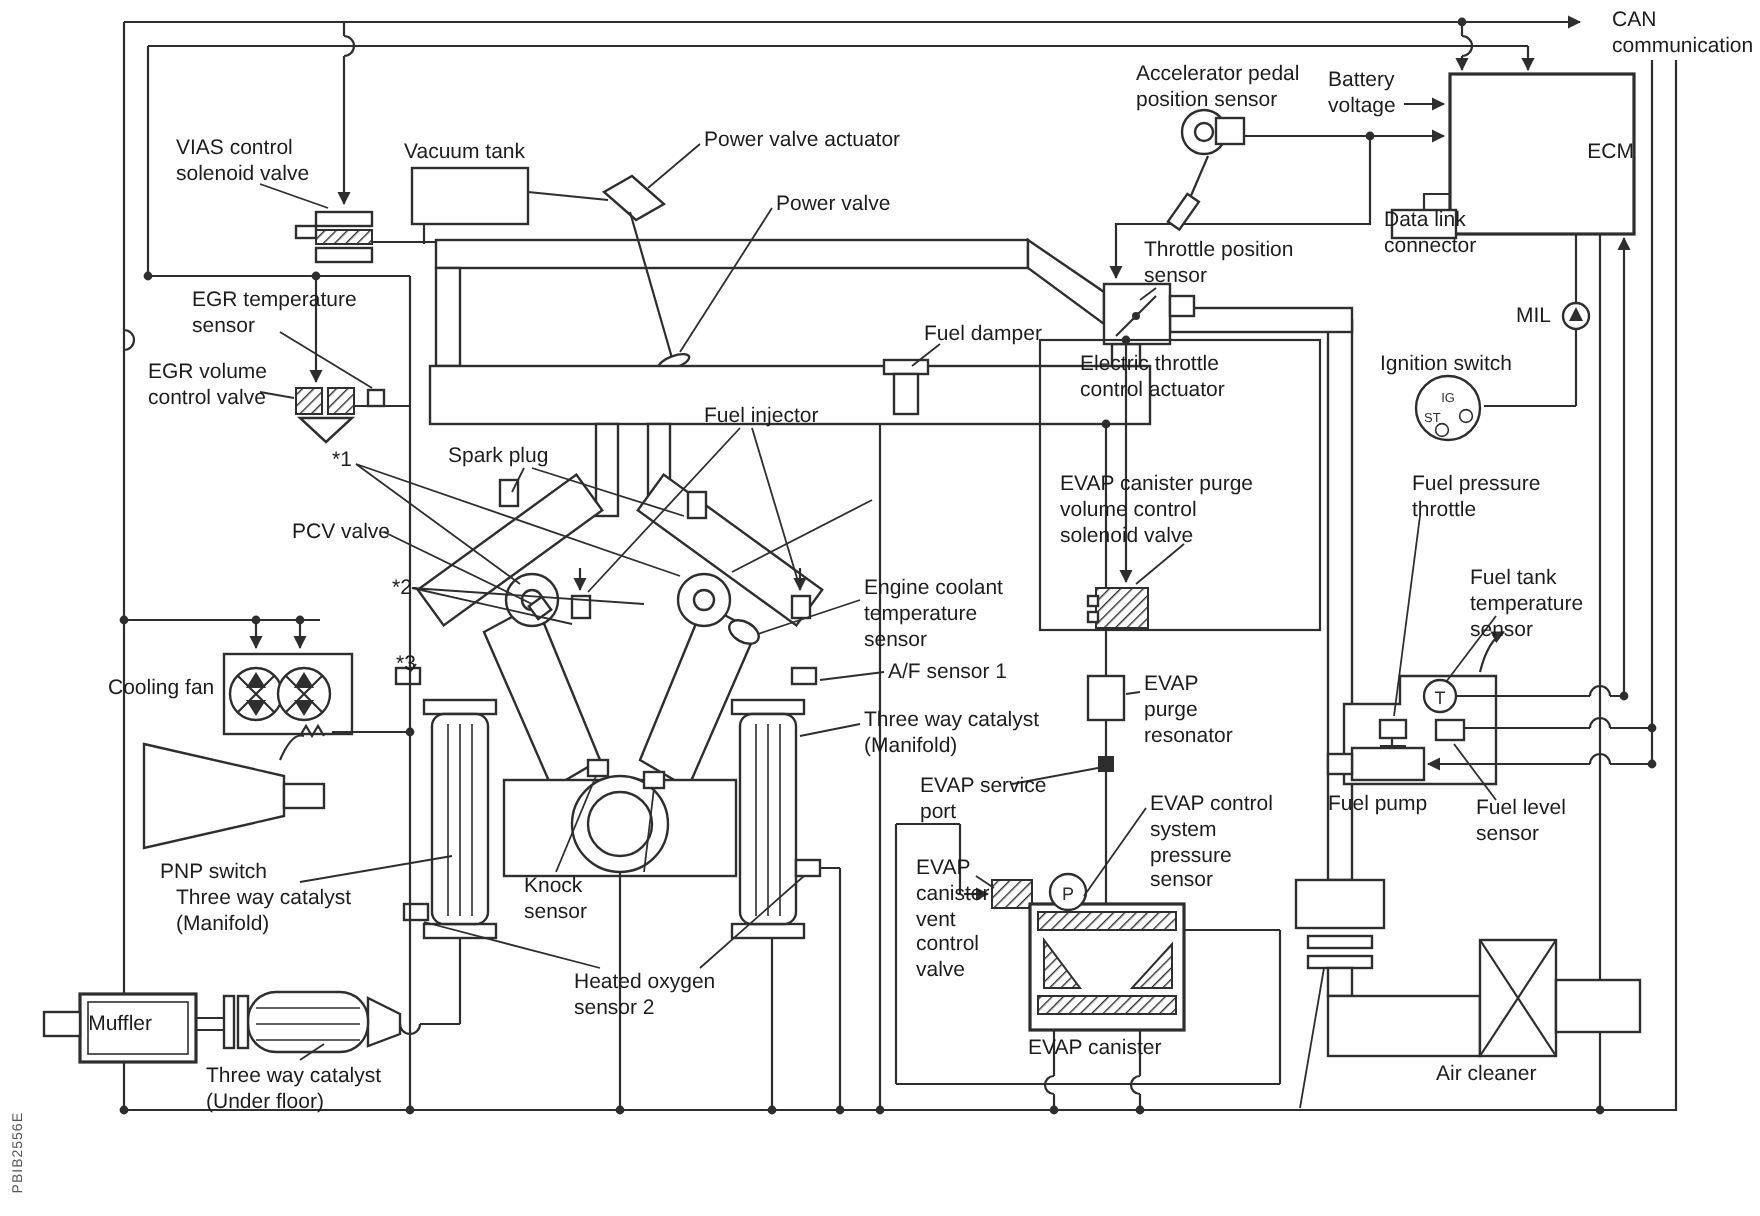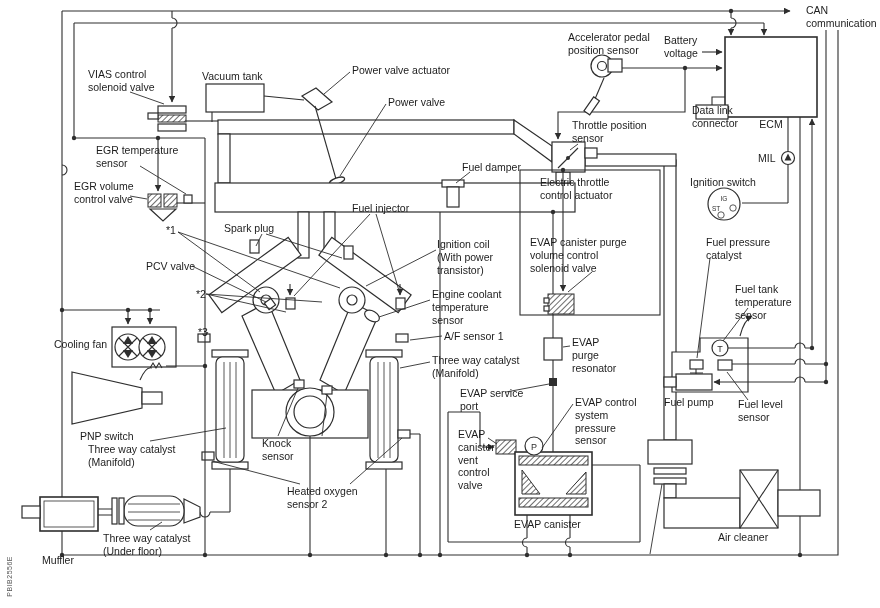--- a/index.html
+++ b/index.html
@@ -1,21 +1,21 @@
 <!DOCTYPE html>
 <html><head>
 <meta charset="utf-8">
 <style>
   html,body{margin:0;padding:0;background:#fff;}
   #page{position:relative;width:880px;height:608px;background:#ffffff;overflow:hidden;
         font-family:"Liberation Sans","DejaVu Sans",sans-serif;}
   #wires{position:absolute;left:0;top:0;z-index:1;}
   .lbl{position:absolute;z-index:2;color:#1c1c1c;font-size:10.5px;line-height:1.22;
        white-space:pre-line;}
-  .ctr{text-align:center;margin-top:48px;}
+  .ctr{text-align:right;}
   .code{position:absolute;left:6px;top:556px;z-index:2;color:#555;font-size:7px;
         writing-mode:vertical-rl;transform:rotate(180deg);letter-spacing:.5px;}
   svg .w{stroke:#2e2e2e;stroke-width:1.1;fill:none;}
   svg .ld{stroke:#2e2e2e;stroke-width:0.9;fill:none;}
   svg .bx{fill:#ffffff;stroke:#2e2e2e;stroke-width:1.2;}
   svg .bx2{fill:#ffffff;stroke:#2e2e2e;stroke-width:1.6;}
   svg .hx{fill:url(#hatch);stroke:#2e2e2e;stroke-width:1;}
   svg .dk{fill:#2e2e2e;}
   svg .thin{stroke:#2e2e2e;stroke-width:0.8;fill:none;}
 </style>
@@ -324,28 +324,25 @@
 <div class="lbl" style="left:74px;top:180px">EGR volume
 control valve</div>
 <div class="lbl" style="left:462px;top:161px">Fuel damper</div>
 <div class="lbl" style="left:572px;top:119px">Throttle position
 sensor</div>
 <div class="lbl" style="left:540px;top:176px">Electric throttle
 control actuator</div>
 <div class="lbl" style="left:352px;top:202px">Fuel injector</div>
 <div class="lbl" style="left:224px;top:222px">Spark plug</div>
 <div class="lbl" style="left:166px;top:224px">*1</div>
-<div class="lbl" style="left:437px;top:238px">Ignition coil
-(With power
-transistor)</div>
 <div class="lbl" style="left:530px;top:236px">EVAP canister purge
 volume control
 solenoid valve</div>
 <div class="lbl" style="left:706px;top:236px">Fuel pressure
-catalyst</div>
+throttle</div>
 <div class="lbl" style="left:146px;top:260px">PCV valve</div>
 <div class="lbl" style="left:196px;top:288px">*2</div>
 <div class="lbl" style="left:432px;top:288px">Engine coolant
 temperature
 sensor</div>
 <div class="lbl" style="left:735px;top:283px">Fuel tank
 temperature
 sensor</div>
 <div class="lbl" style="left:198px;top:326px">*3</div>
 <div class="lbl" style="left:444px;top:330px">A/F sensor 1</div>

